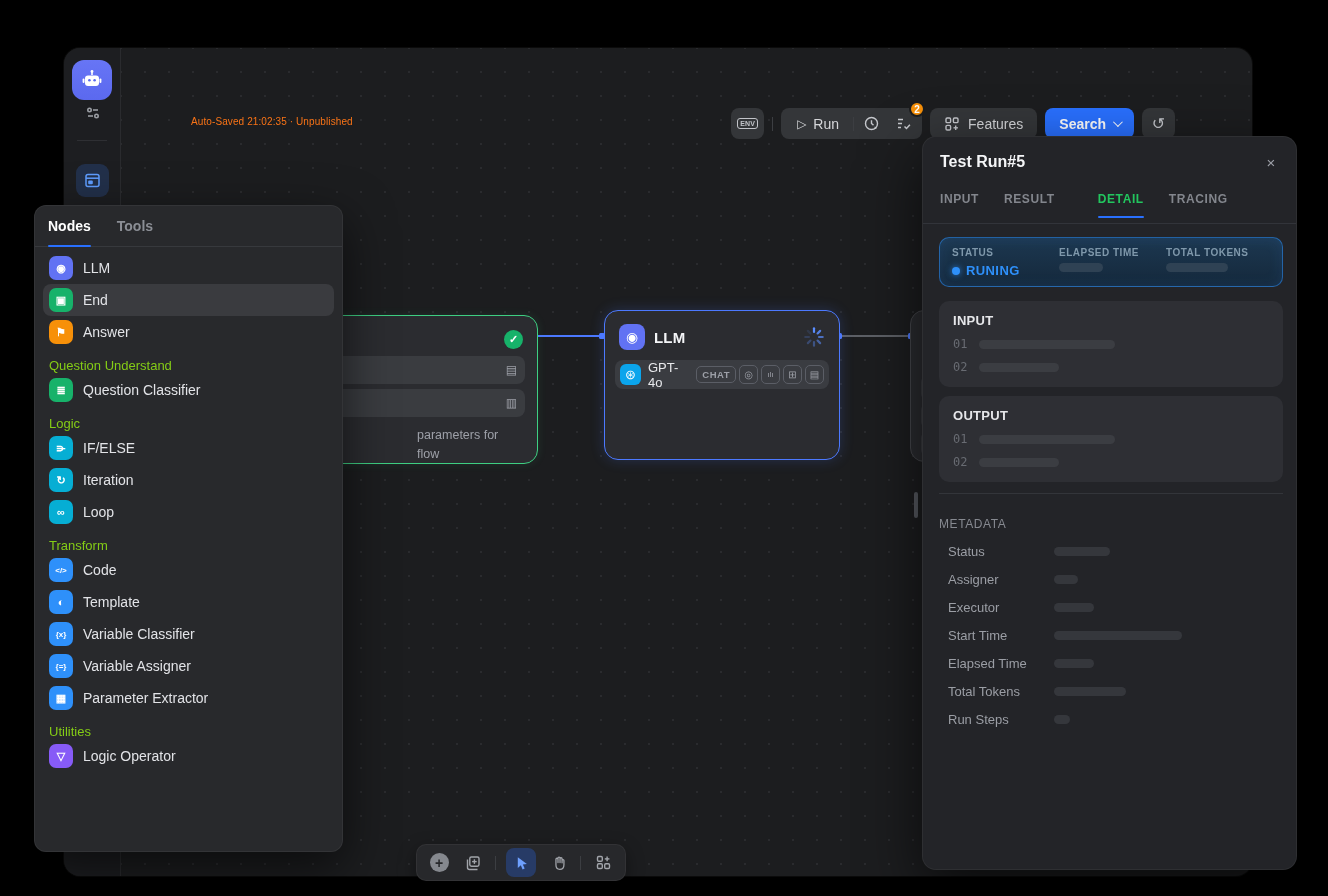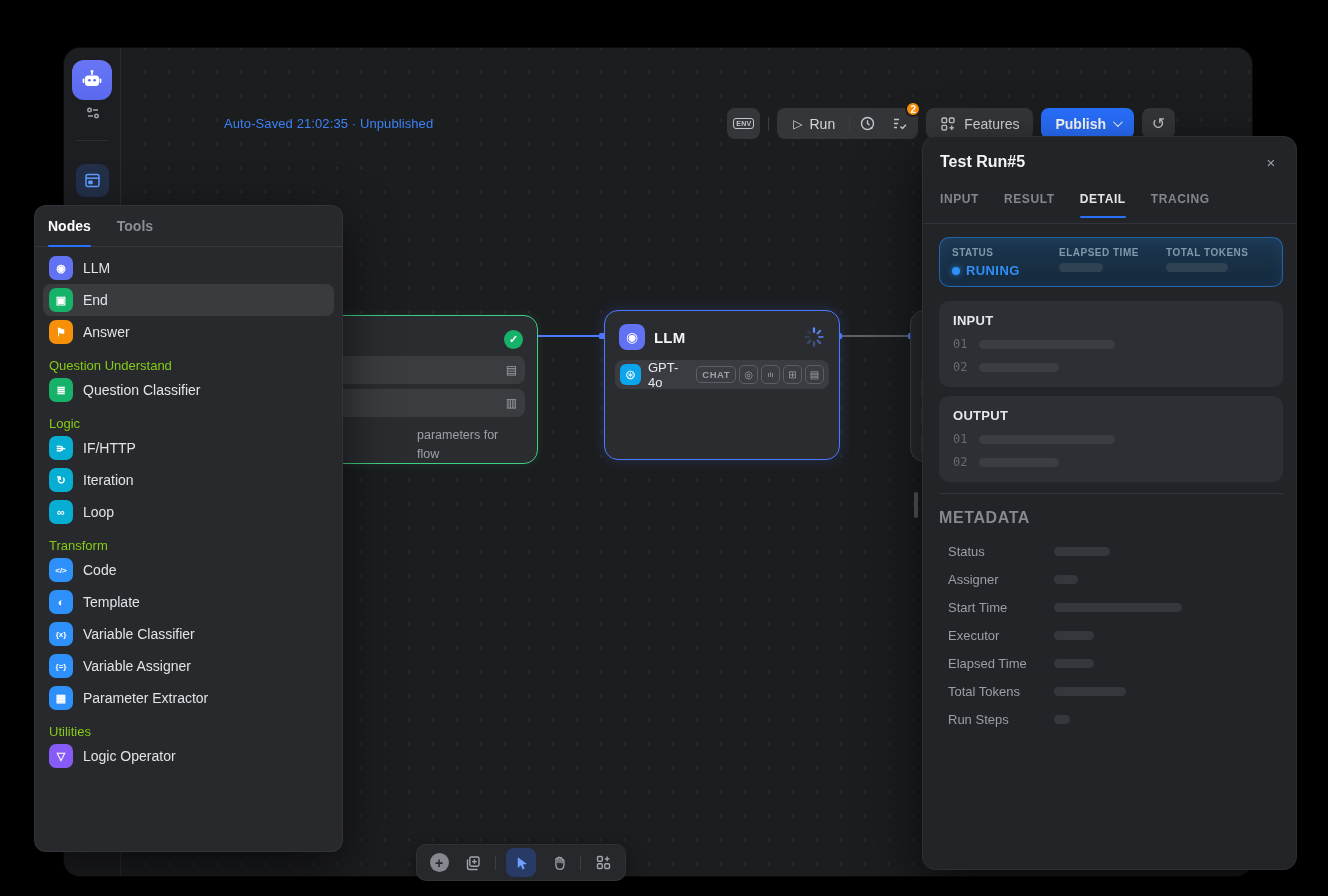--- a/index.html
+++ b/index.html
@@ -16,21 +16,21 @@
   #rail { position:absolute; left:0; top:0; bottom:0; width:57px; background:#1d1e21;
     border-right:1px solid #2a2b2e; border-radius:16px 0 0 16px; }
   .app-icon { position:absolute; left:8px; top:12px; width:40px; height:40px; border-radius:12px;
     background:linear-gradient(180deg,#6775f5,#5b69ef); display:flex; align-items:center; justify-content:center; }
   .rail-sliders { position:absolute; left:18px; top:54px; width:22px; height:22px; display:flex; align-items:center; justify-content:center; }
   .rail-divider { position:absolute; left:13px; top:92px; width:30px; height:1px; background:#2e2f33; }
   .rail-window { position:absolute; left:12px; top:116px; width:33px; height:33px; border-radius:9px;
     background:rgba(47,84,153,.35); display:flex; align-items:center; justify-content:center; }
 
   
-  #autosave { position:absolute; left:160px; top:68px; font-size:13px; color:#3b82f6; letter-spacing:.1px; }
+  #autosave { position:absolute; left:127px; top:68px; font-size:10px; color:#f97316; letter-spacing:.1px; }
   #header-right { position:absolute; top:60px; right:77px; height:31px; display:flex; align-items:center; gap:8px; }
   .hbtn { background:#343639; border-radius:8px; height:31px; display:flex; align-items:center; color:#d6d7da; font-size:14px; }
   .hbtn.icon-only { width:33px; justify-content:center; }
   .env-box { border:1.5px solid #c2c4c9; border-radius:3px; font-size:7px; font-weight:700; color:#c2c4c9; padding:1px 2px; letter-spacing:.2px; }
   .vdiv { width:1px; height:14px; background:#3c3e42; }
   .run-group { padding:0 4px; gap:2px; }
   .run-part { display:flex; align-items:center; gap:7px; padding:0 12px; height:100%; cursor:default; }
   .play-glyph { color:#d6d7da; font-size:12px; }
   .rg-icon { width:30px; height:27px; border-radius:6px; display:flex; align-items:center; justify-content:center; position:relative; }
   .badge { position:absolute; top:-9px; right:-7px; min-width:16px; height:16px; border-radius:8px; background:#f79009;
@@ -111,42 +111,42 @@
   .tiny { font-size:8px; letter-spacing:0; } .micro { font-size:6.5px; letter-spacing:0; }
 
   
   #run-panel { position:absolute; left:922px; top:136px; width:375px; height:734px; background:#232428;
     border:1px solid rgba(255,255,255,.05); border-radius:14px; box-shadow:0 20px 60px rgba(0,0,0,.65); z-index:30;padding-left:7px; }
   .rp-title { position:absolute; left:17px; top:16px; color:#f4f5f7; font-size:16px; font-weight:700; }
   .rp-close { position:absolute; right:14px; top:14px; width:22px; height:22px; color:#9da0a8; font-size:15px;
     display:flex; align-items:center; justify-content:center; }
   .rp-tabs { position:absolute; left:17px; top:55px; display:flex; gap:25px; }
   .rp-tab { font-size:12px; font-weight:700; letter-spacing:.6px; color:#83868d; padding-bottom:12px; position:relative; }
-  .rp-tab.active { color:#e5e5e5; }
+  .rp-tab.active { color:#22c55e;margin-left:18px; }
   .rp-tab.active::after { content:""; position:absolute; left:0; right:0; bottom:0; height:2px; background:#2970ff; border-radius:2px; }
   .rp-divider { position:absolute; left:0; right:0; top:86px; height:1px; background:#32343a; }
 
   .status-card { position:absolute; left:16px; top:100px; width:344px; height:50px; border-radius:10px;
     background:linear-gradient(180deg, rgba(27,62,94,.75), rgba(17,42,66,.75));
     border:1px solid rgba(46,144,250,.55); box-shadow:inset 0 0 14px rgba(46,144,250,.12);
     display:flex; padding:9px 0 0 12px; }
   .sc-col { display:flex; flex-direction:column; gap:5px; }
   .sc-label { font-size:10px; font-weight:700; letter-spacing:.5px; color:#7f98ab; }
   .sc-value { display:flex; align-items:center; gap:6px; }
   .dot { width:8px; height:8px; border-radius:50%; background:#2e90fa; box-shadow:0 0 6px rgba(46,144,250,.8); }
   .sc-running { color:#2e90fa; font-size:13px; font-weight:700; letter-spacing:.4px; }
   .sk { background:#3b3d42; border-radius:5px; height:9px; }
   .sk-blue { background:#2f4254; }
 
   .rp-card { position:absolute; left:16px; width:344px; height:86px; background:#2e2f34; border-radius:10px; padding:12px 14px; }
   .rp-card-title { color:#e6e7ea; font-size:13px; font-weight:700; letter-spacing:.3px; }
   .num-row { display:flex; align-items:center; gap:12px; margin-top:9px; }
   .mono-num { font-family:"DejaVu Sans Mono", monospace; font-size:12px; color:#686b72; }
   .rp-hr { position:absolute; left:16px; width:344px; top:356px; height:1px; background:#33353a; }
-  .meta-title { position:absolute; left:16px; top:372px; color:#868990; font-size:16px; font-weight:700; letter-spacing:.6px; }
+  .meta-title { position:absolute; left:16px; top:380px; color:#868990; font-size:12px; font-weight:400; letter-spacing:.6px; }
   .meta-rows { position:absolute; left:25px; top:400px; right:16px; }
   .meta-row { height:28px; display:flex; align-items:center; }
   .meta-label { width:106px; color:#9b9ea5; font-size:13px; }
   .meta-row .sk { background:#35373c; }
 
   svg { display:block; }
 </style>
 </head>
 <body>
 
@@ -293,21 +293,21 @@
       <svg width="16" height="16" viewBox="0 0 16 16" stroke="#c6c8cd" stroke-width="1.4" fill="none">
         <rect x="2" y="2" width="4.6" height="4.6" rx="1.2"></rect>
         <rect x="9.4" y="2" width="4.6" height="4.6" rx="1.2"></rect>
         <rect x="2" y="9.4" width="4.6" height="4.6" rx="1.2"></rect>
         <line x1="11.7" y1="9.6" x2="11.7" y2="14"></line>
           <line x1="9.5" y1="11.8" x2="13.9" y2="11.8"></line>
       </svg>
       <span>Features</span>
     </div>
     <div class="hbtn publish-btn">
-      <span>Publish</span>
+      <span>Search</span>
       <span class="caret"></span>
     </div>
     <div class="hbtn icon-only">
       <span class="hist-glyph">↺</span>
     </div>
   </div>
 
   <div id="toolbar">
     <div class="tb-icon">
         <span class="plus-circle">+</span>
@@ -369,21 +369,21 @@
     <div class="np-row">
       <span class="np-tile c-green">≣</span>
       <span class="np-label">Question Classifier</span>
     </div>
 
     <div class="np-section">Logic</div>
     <div class="np-row">
       <span class="np-tile c-cyan" style="transform:none;">
           <span style="display:inline-block; transform:rotate(90deg);">⋔</span>
         </span>
-      <span class="np-label">IF/HTTP</span>
+      <span class="np-label">IF/ELSE</span>
     </div>
     <div class="np-row">
       <span class="np-tile c-cyan">↻</span>
       <span class="np-label">Iteration</span>
     </div>
     <div class="np-row">
       <span class="np-tile c-cyan">∞</span>
       <span class="np-label">Loop</span>
     </div>
 
@@ -479,28 +479,28 @@
   <div class="meta-rows">
     <div class="meta-row">
         <span class="meta-label">Status</span>
         <span class="sk" style="width:56px;"></span>
       </div>
     <div class="meta-row">
         <span class="meta-label">Assigner</span>
         <span class="sk" style="width:24px;"></span>
       </div>
     <div class="meta-row">
+        <span class="meta-label">Executor</span>
+        <span class="sk" style="width:40px;"></span>
+      </div>
+    <div class="meta-row">
         <span class="meta-label">Start Time</span>
         <span class="sk" style="width:128px;"></span>
       </div>
     <div class="meta-row">
-        <span class="meta-label">Executor</span>
-        <span class="sk" style="width:40px;"></span>
-      </div>
-    <div class="meta-row">
         <span class="meta-label">Elapsed Time</span>
         <span class="sk" style="width:40px;"></span>
       </div>
     <div class="meta-row">
         <span class="meta-label">Total Tokens</span>
         <span class="sk" style="width:72px;"></span>
       </div>
     <div class="meta-row">
         <span class="meta-label">Run Steps</span>
         <span class="sk" style="width:16px;"></span>

